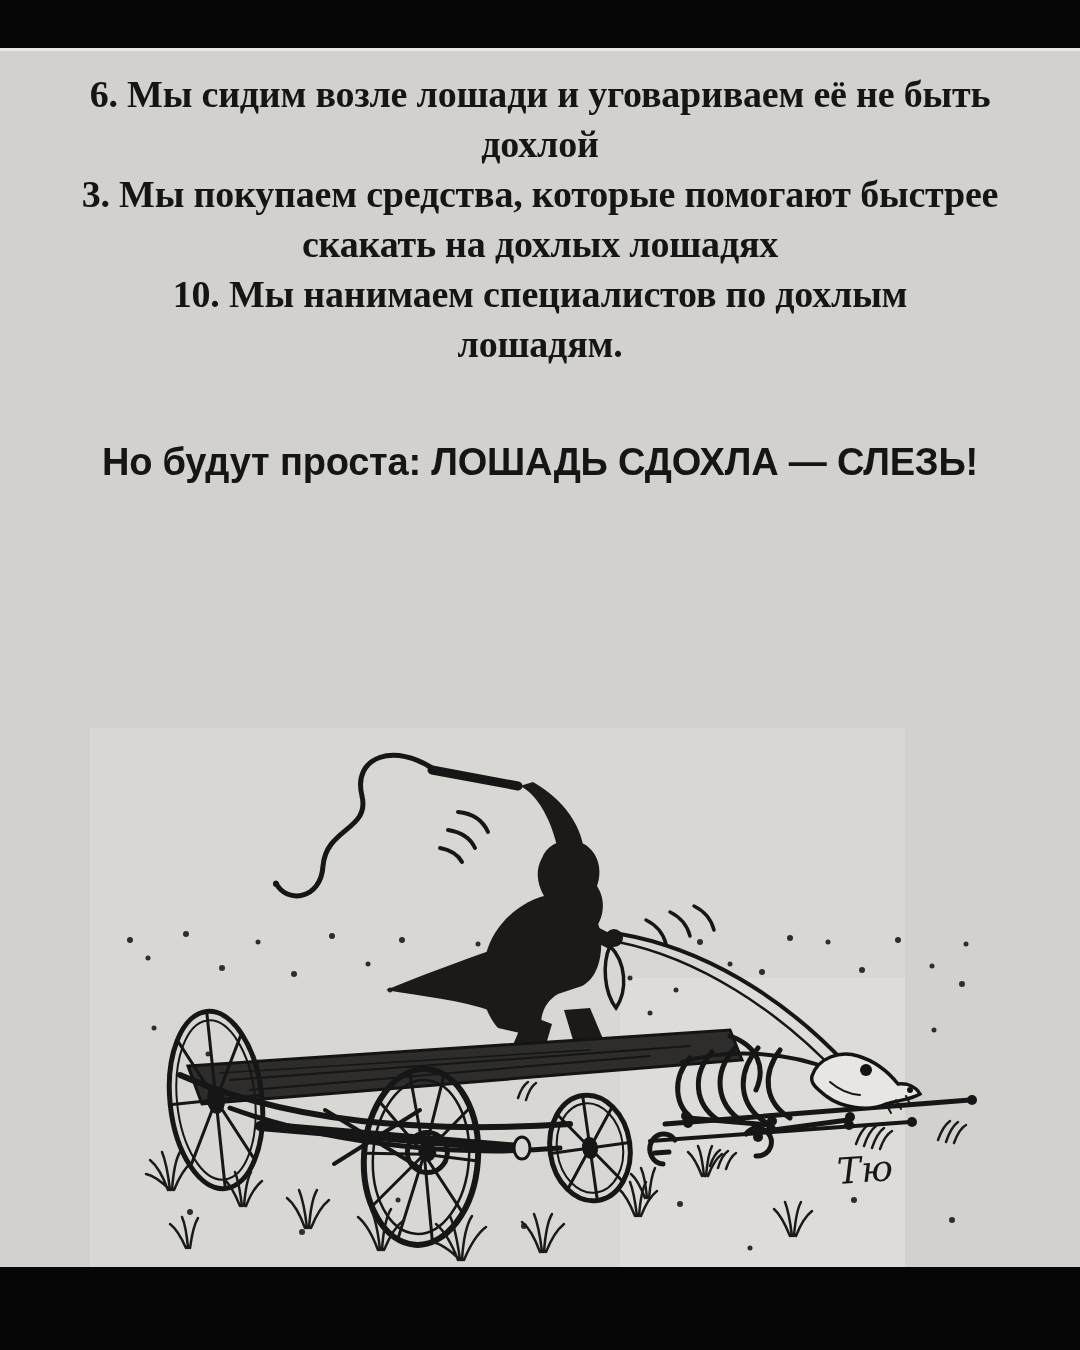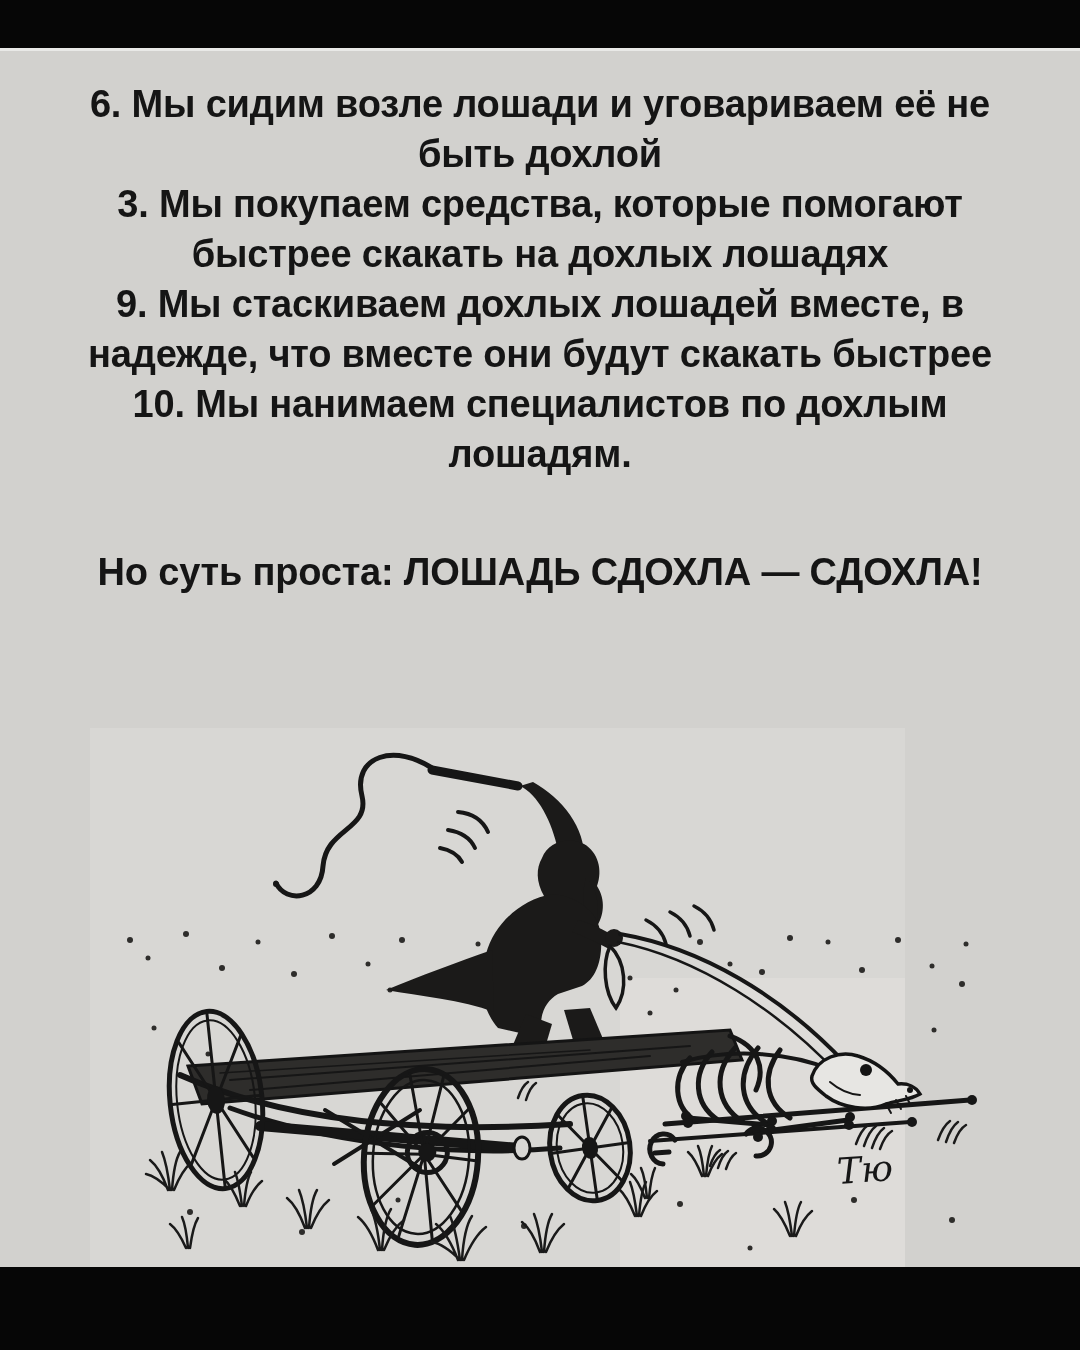--- a/index.html
+++ b/index.html
@@ -3,21 +3,21 @@
 <meta charset="utf-8">
 <style>
   html,body{margin:0;padding:0;background:#060606;}
   .frame{position:relative;width:1080px;height:1350px;background:#060606;overflow:hidden;
          font-family:"Liberation Sans","DejaVu Sans",sans-serif;}
   .letterbox{position:absolute;left:0;width:1080px;background:#060606;}
   .letterbox.top{top:0;height:48px;}
   .letterbox.bottom{top:1267px;height:83px;}
   .panel{position:absolute;left:0;top:48px;width:1080px;height:1219px;
          background:#d2d1ce;border-top:3px solid #e9e9e7;box-sizing:border-box;}
-  .list{padding-top:28px;}
+  .list{padding-top:18px;font-family:Liberation Serif, serif;}
   .list p{margin:0 auto;padding:0;max-width:1004px;
           font-size:38px;line-height:50px;font-weight:bold;color:#151515;
           text-align:center;letter-spacing:-0.2px;}
   .list p.narrow{max-width:880px;}
   .punchline{margin:68px auto 0 auto;max-width:1040px;
              font-size:38px;line-height:50px;font-weight:bold;color:#151515;
              text-align:center;letter-spacing:-0.2px;}
   svg.cartoon{position:absolute;left:90px;top:728px;}
   .ink{stroke:#161616;fill:none;stroke-linecap:round;}
   .tuft{stroke:#1a1a1a;fill:none;stroke-width:2.5;stroke-linecap:round;}
@@ -28,24 +28,23 @@
 </head>
 <body>
 
 <div class="frame">
   <div class="letterbox top"></div>
 
   <div class="panel">
     <div class="list">
       <p>6. Мы сидим возле лошади и уговариваем её не быть дохлой</p>
       <p>3. Мы покупаем средства, которые помогают быстрее скакать на дохлых лошадях</p>
-      <p>9. Мы стаскиваем дохлых лошадей вместе, в надежде, что вместе они будут скакать быстрее</p>
       <p class="narrow">10. Мы нанимаем специалистов по дохлым лошадям.</p>
     </div>
-    <div class="punchline">Но суть проста: ЛОШАДЬ СДОХЛА — СДОХЛА!</div>
+    <div class="punchline">Но будут проста: ЛОШАДЬ СДОХЛА — СЛЕЗЬ!</div>
   </div>
 
   <svg class="cartoon" width="900" height="540" viewBox="0 0 900 540">
 
     <rect x="0" y="0" width="815" height="540" fill="#d8d7d4"></rect>
     <rect x="530" y="250" width="285" height="290" fill="#dedcd9"></rect>
 
     <g>
       <circle class="dot" cx="40" cy="212" r="3"></circle>
         <circle class="dot" cx="58" cy="230" r="2.5"></circle>

